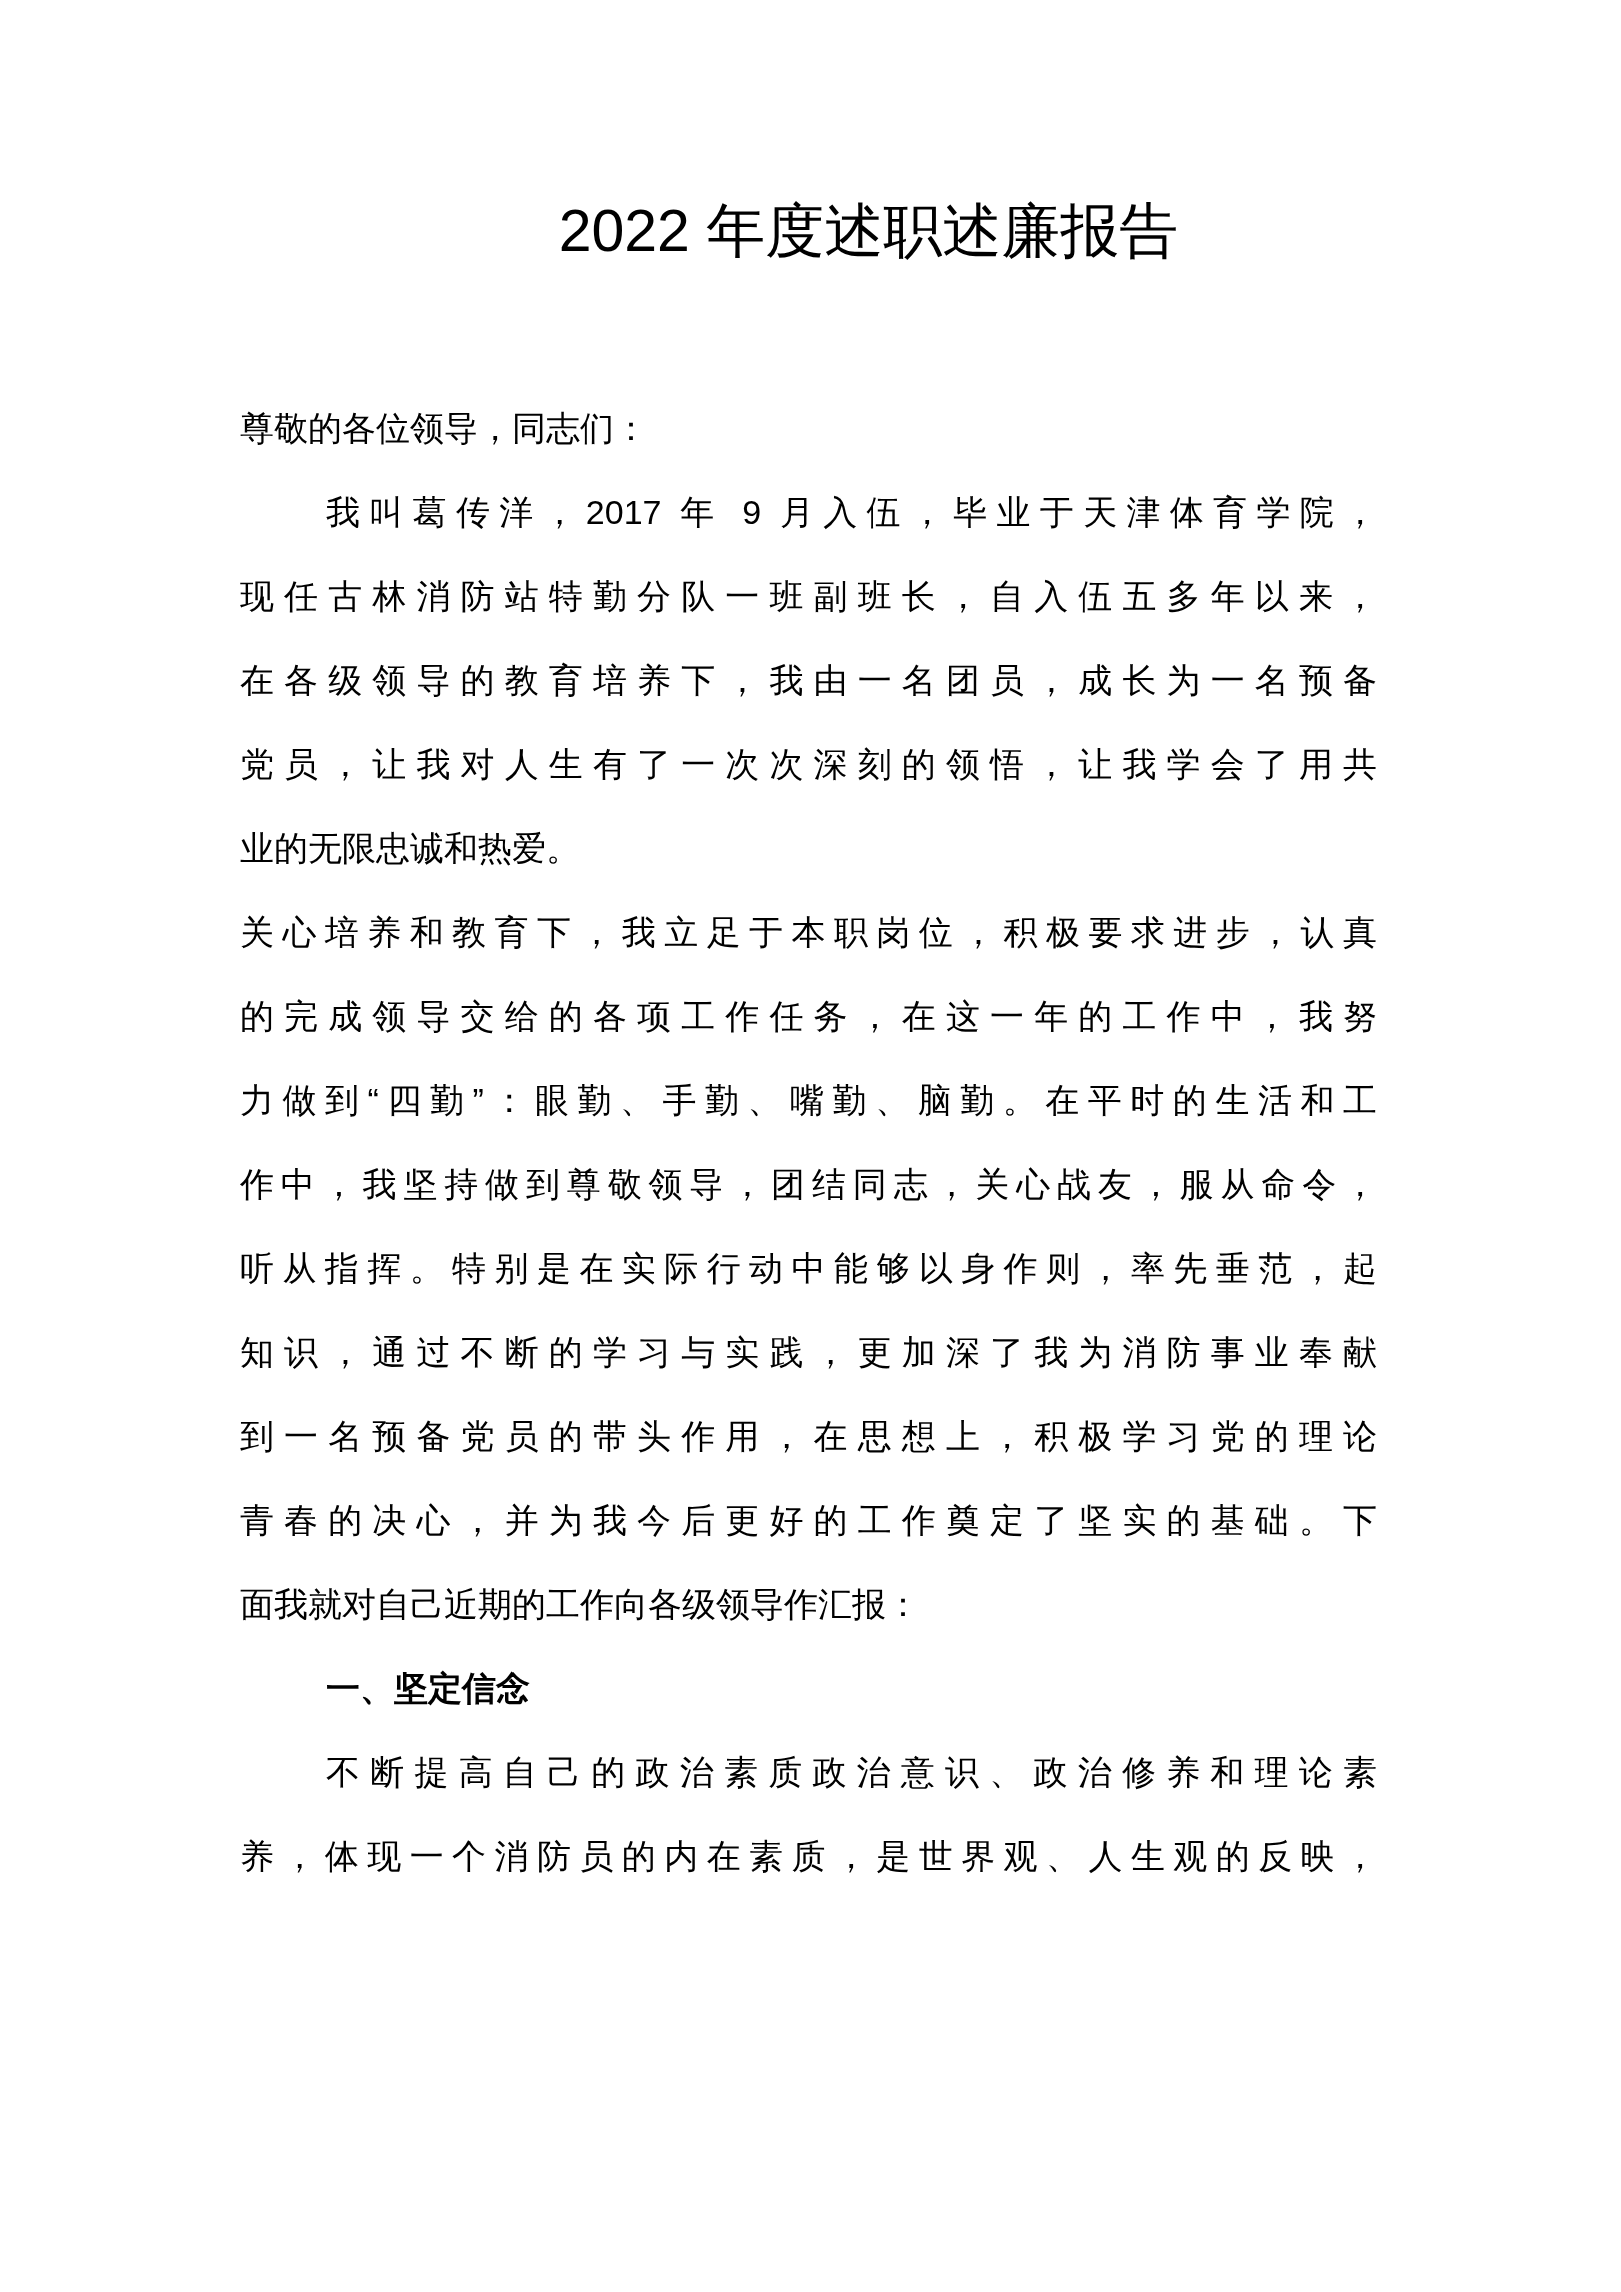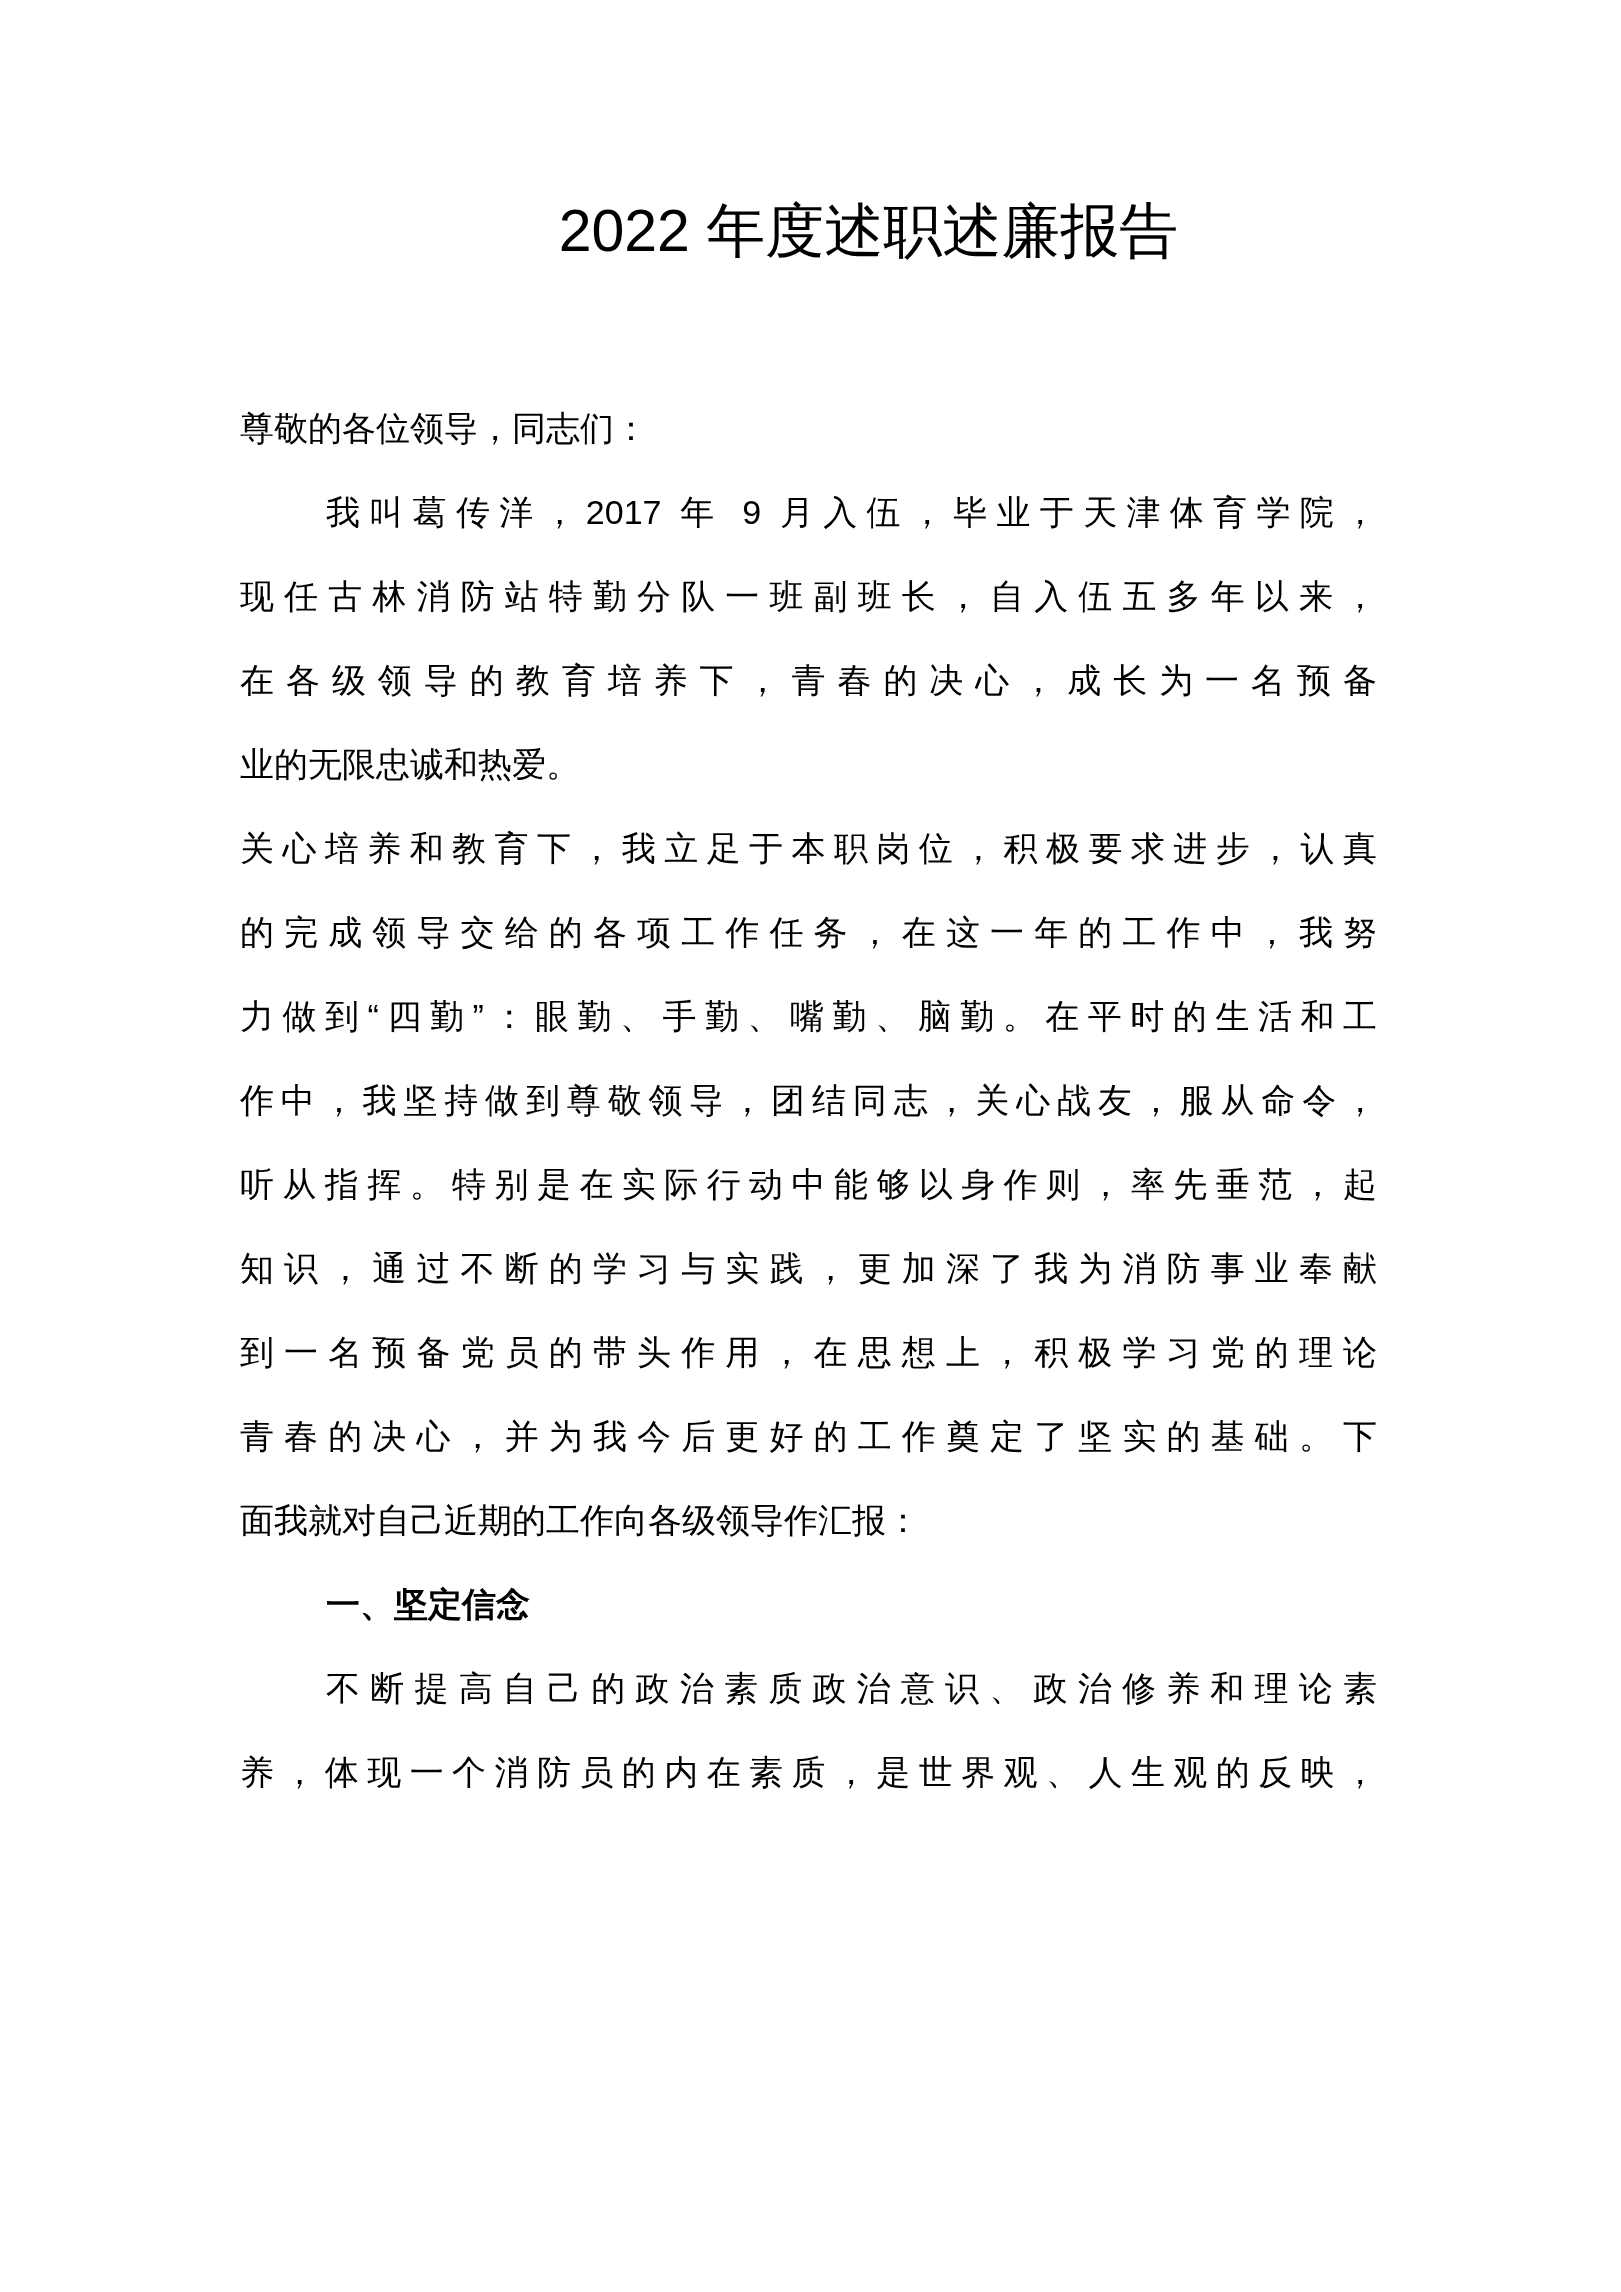--- a/index.html
+++ b/index.html
@@ -57,21 +57,22 @@
 </head>
 <body>
 
 <div class="page">
   <div class="doc">
     <h1 class="title">2022 年度述职述廉报告</h1>
     <div class="body-lines" id="body-lines">
         <div class="line">尊敬的各位领导，同志们：</div>
         <div class="line justify indent">我叫葛传洋，2017 年 9 月入伍，毕业于天津体育学院，</div>
         <div class="line justify">现任古林消防站特勤分队一班副班长，自入伍五多年以来，</div>
-        <div class="line justify">在各级领导的教育培养下，青春的决心，成长为一名预备</div>
+        <div class="line justify">在各级领导的教育培养下，我由一名团员，成长为一名预备</div>
+        <div class="line justify">党员，让我对人生有了一次次深刻的领悟，让我学会了用共</div>
         <div class="line">业的无限忠诚和热爱。</div>
         <div class="line justify">关心培养和教育下，我立足于本职岗位，积极要求进步，认真</div>
         <div class="line justify">的完成领导交给的各项工作任务，在这一年的工作中，我努</div>
         <div class="line justify">力做到“四勤”：眼勤、手勤、嘴勤、脑勤。在平时的生活和工</div>
         <div class="line justify">作中，我坚持做到尊敬领导，团结同志，关心战友，服从命令，</div>
         <div class="line justify">听从指挥。特别是在实际行动中能够以身作则，率先垂范，起</div>
         <div class="line justify">知识，通过不断的学习与实践，更加深了我为消防事业奉献</div>
         <div class="line justify">到一名预备党员的带头作用，在思想上，积极学习党的理论</div>
         <div class="line justify">青春的决心，并为我今后更好的工作奠定了坚实的基础。下</div>
         <div class="line">面我就对自己近期的工作向各级领导作汇报：</div>

